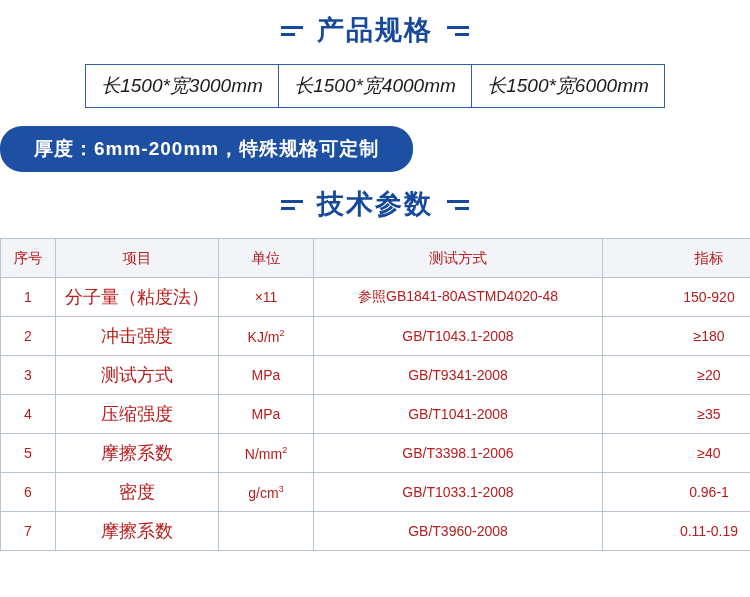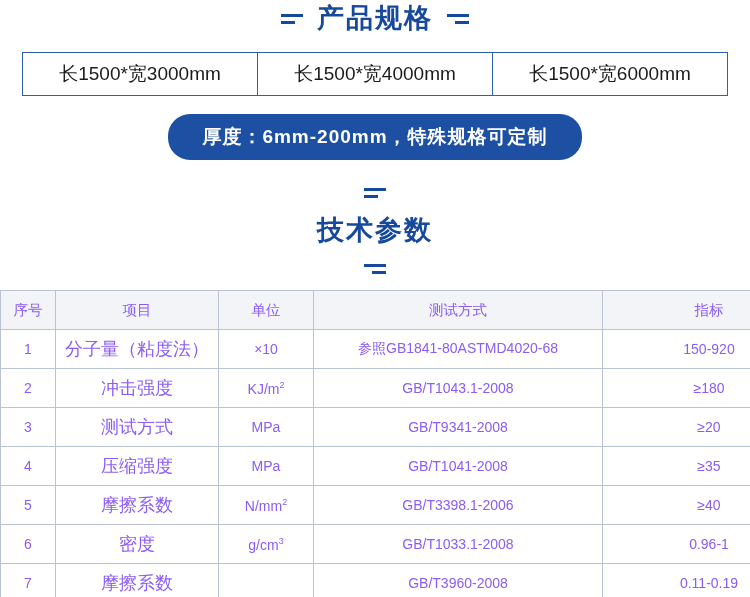--- a/index.html
+++ b/index.html
@@ -47,47 +47,47 @@
   }
   .heading-dashes i.short {
     width: 14px;
     align-self: flex-end;
   }
   .heading-dashes.left i.short {
     align-self: flex-start;
   }
 
   #spec-heading {
+    margin-top: 12px;
     align-items: center;
   }
   #tech-heading {
-    margin-top: 26px;
-    flex-direction: column;
+    margin-top: 14px;
   }
 
   
   .spec-table {
-    width: 706px;
+    width: 580px;
     margin: 16px auto 8px auto;
     border-collapse: collapse;
     table-layout: fixed;
+    font-style: italic;
   }
   .spec-table td {
     border: 1px solid #2e5fae;
     height: 40px;
     text-align: center;
     vertical-align: middle;
     font-size: 19px;
     color: #1b1b1b;
   }
 
   
   .thickness-wrap {
     display: flex;
-    justify-content: center;
     margin-top: 18px;
   }
   .thickness-banner {
     background: #1d4fa3;
     color: #ffffff;
     font-size: 19px;
     font-weight: bold;
     border-radius: 22px;
     padding: 10px 34px;
     letter-spacing: 1px;
@@ -101,21 +101,21 @@
     border-collapse: collapse;
     table-layout: fixed;
     background: #ffffff;
   }
   .tech-table th, .tech-table td {
     border: 1px solid #b9c3d3;
     height: 36px;
     text-align: center;
     vertical-align: middle;
     font-size: 14px;
-    color: #8b5cf6;
+    color: #b91c1c;
     font-weight: normal;
   }
   .tech-table thead th {
     background: #f2f4f8;
     font-size: 14.5px;
   }
   .tech-table td.project {
     font-size: 18px;
   }
   sup {
@@ -178,22 +178,22 @@
         <th class="col-item">项目</th>
         <th class="col-unit">单位</th>
         <th class="col-test">测试方式</th>
         <th class="col-index">指标</th>
       </tr>
     </thead>
     <tbody>
         <tr>
           <td class="col-no">1</td>
           <td class="col-item project">分子量（粘度法）</td>
-          <td class="col-unit">×10</td>
-          <td class="col-test">参照GB1841-80ASTMD4020-68</td>
+          <td class="col-unit">×11</td>
+          <td class="col-test">参照GB1841-80ASTMD4020-48</td>
           <td class="col-index">150-920</td>
         </tr>
         <tr>
           <td class="col-no">2</td>
           <td class="col-item project">冲击强度</td>
           <td class="col-unit">KJ/m<sup>2</sup></td>
           <td class="col-test">GB/T1043.1-2008</td>
           <td class="col-index">≥180</td>
         </tr>
         <tr>

